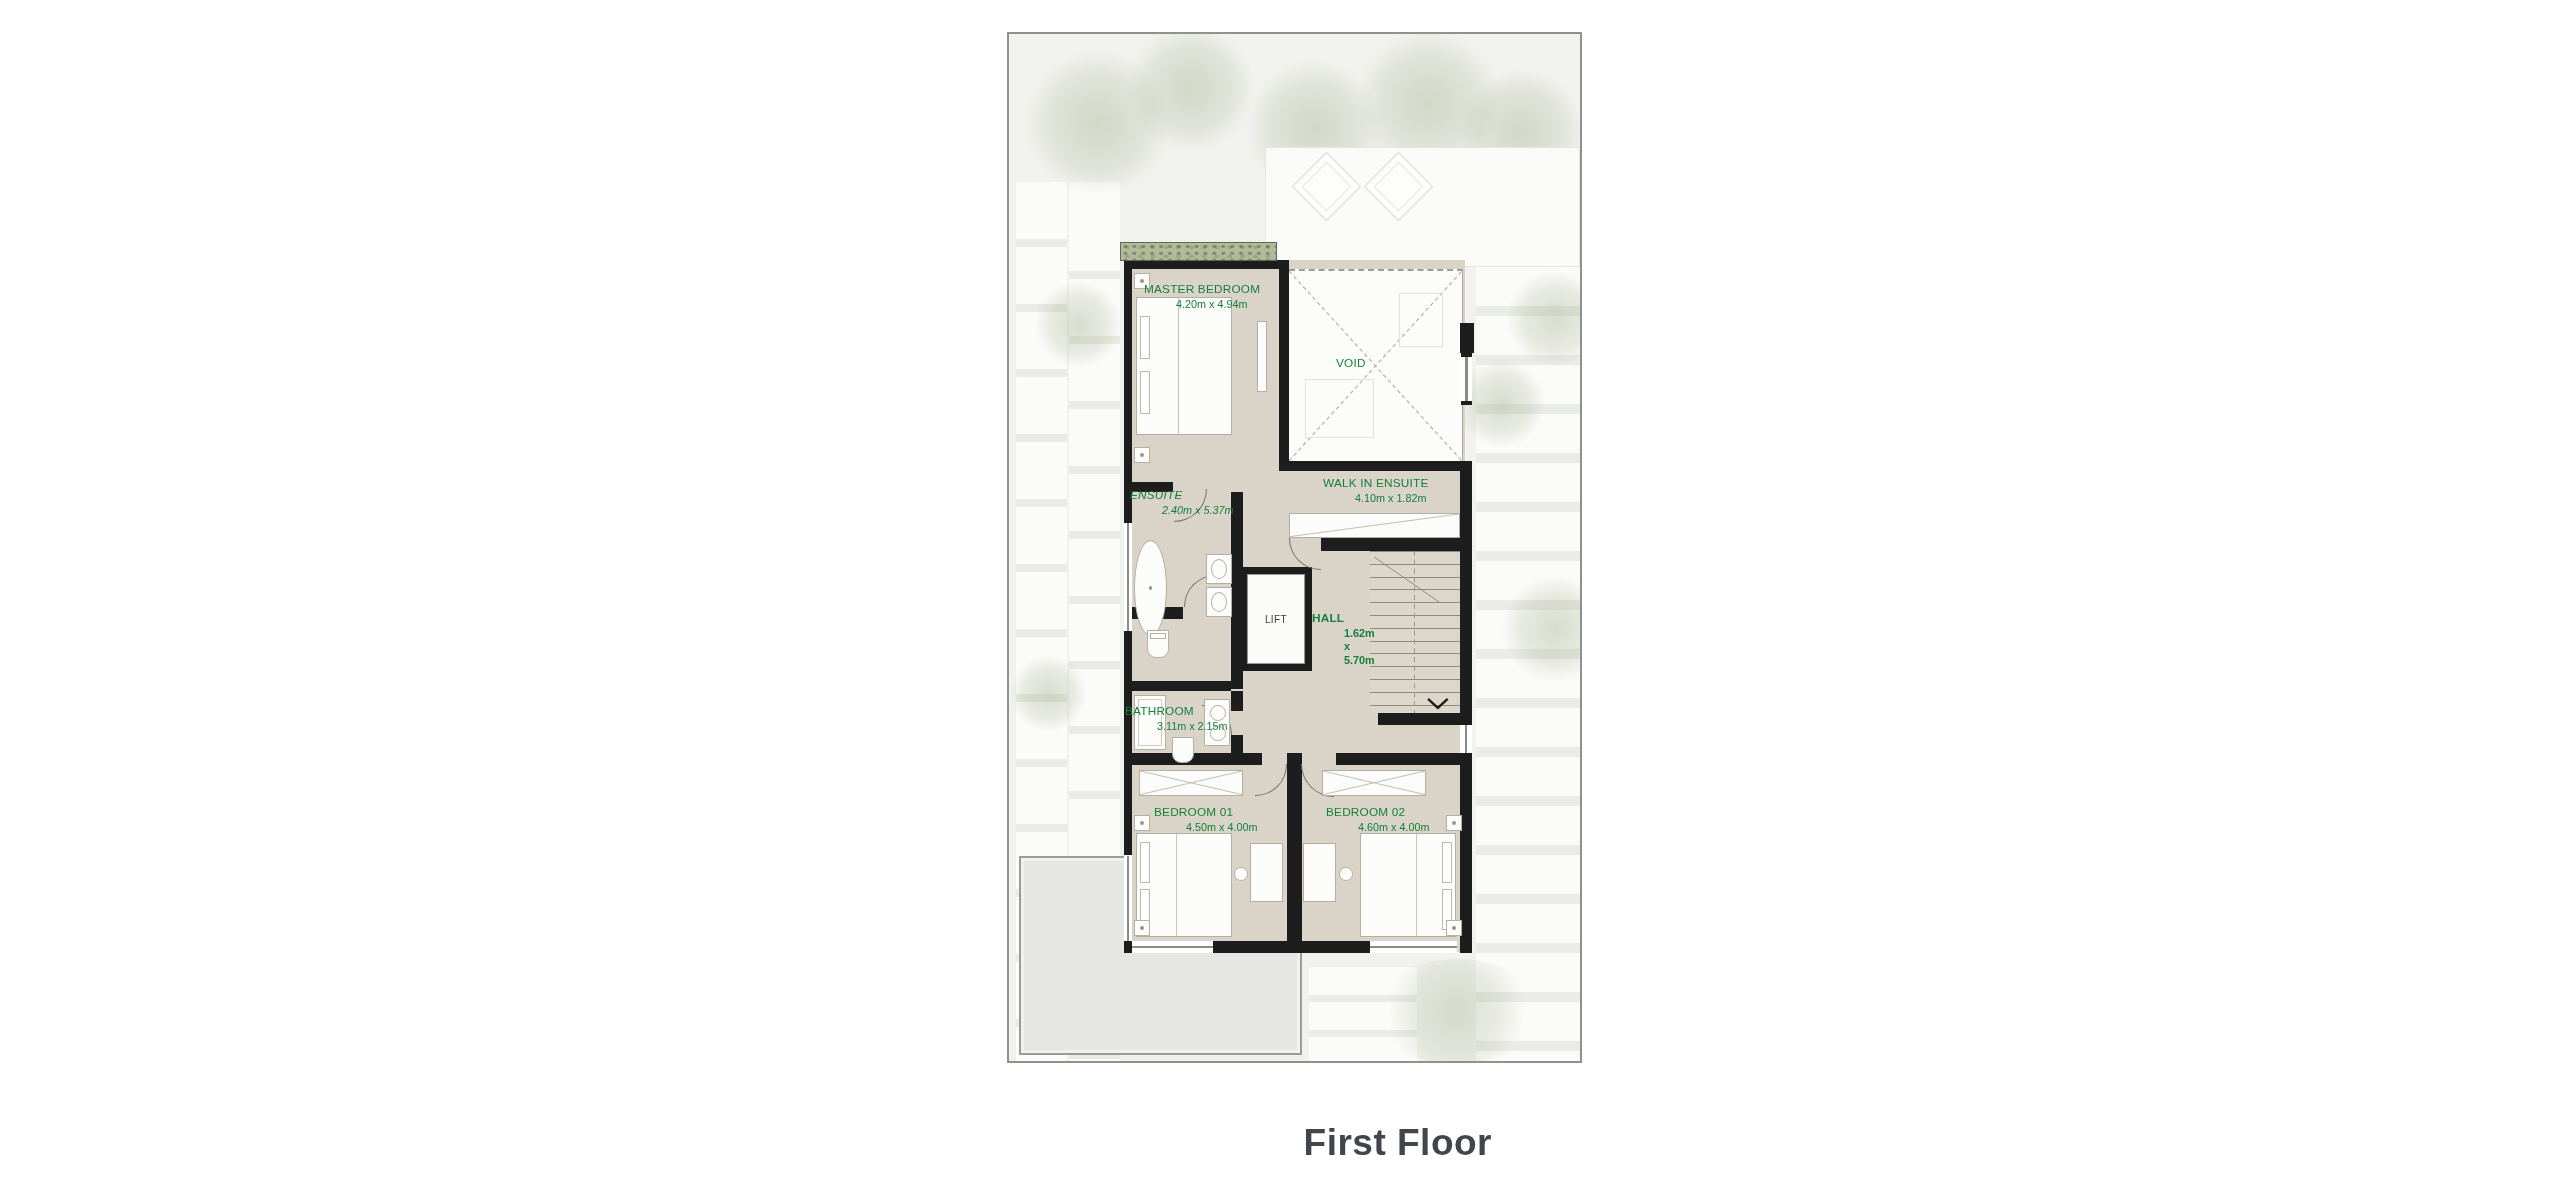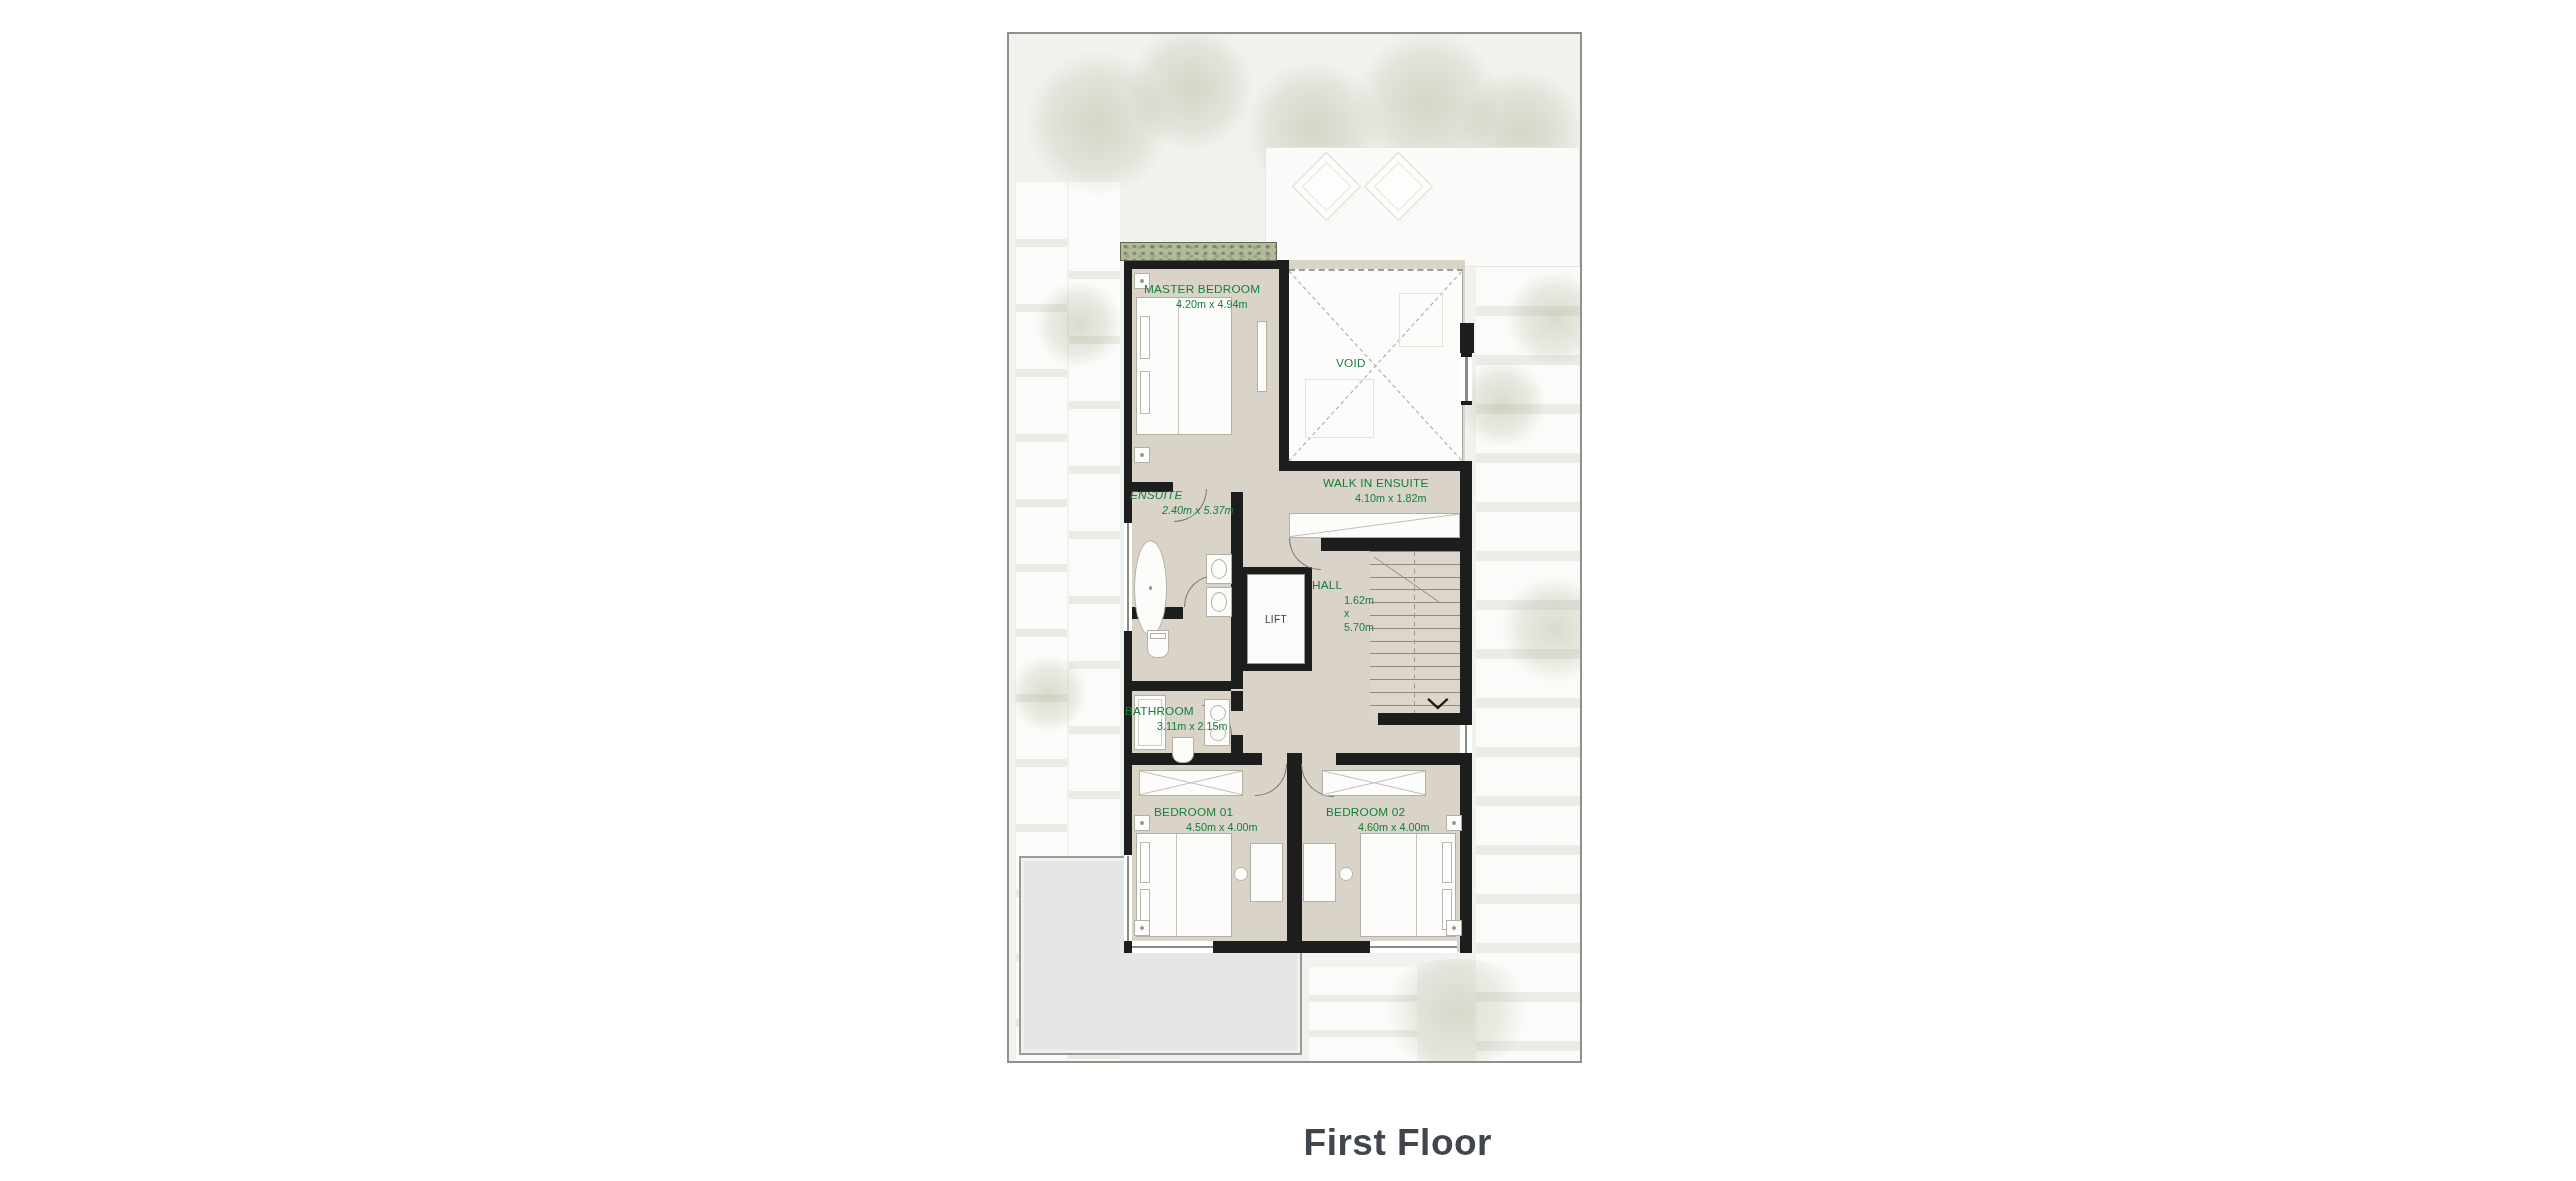--- a/index.html
+++ b/index.html
@@ -244,21 +244,21 @@
     <span class="nm">VOID</span>
   </div>
   <div class="room-label" style="left:314px;top:442px;width:138px;">
     <span class="nm">WALK IN ENSUITE</span>
     <span class="dm">4.10m x 1.82m</span>
   </div>
   <div class="room-label" style="left:121px;top:454px;width:118px;font-style:italic;">
     <span class="nm">ENSUITE</span>
     <span class="dm">2.40m x 5.37m</span>
   </div>
-  <div class="room-label" style="left:303px;top:544px;width:63px;">
+  <div class="room-label" style="left:303px;top:577px;width:63px;font-weight:bold;">
     <span class="nm">HALL</span>
     <span class="dm">1.62m x 5.70m</span>
   </div>
   <div class="room-label" style="left:108px;top:670px;width:118px;padding-left:8px;">
     <span class="nm">BATHROOM</span>
     <span class="dm">3.11m x 2.15m</span>
   </div>
   <div class="room-label" style="left:145px;top:771px;width:118px;">
     <span class="nm">BEDROOM 01</span>
     <span class="dm">4.50m x 4.00m</span>

